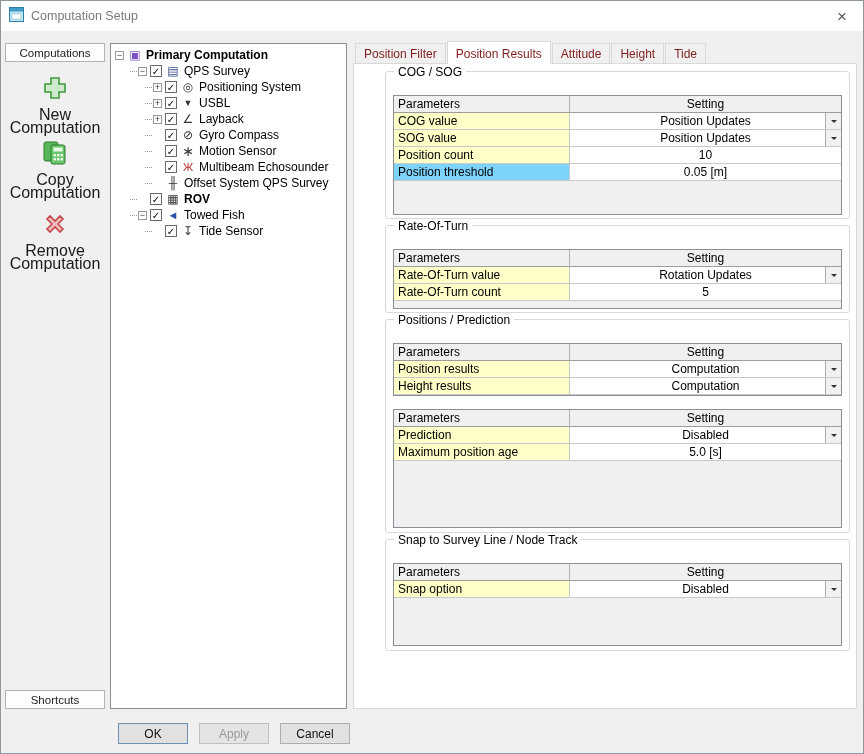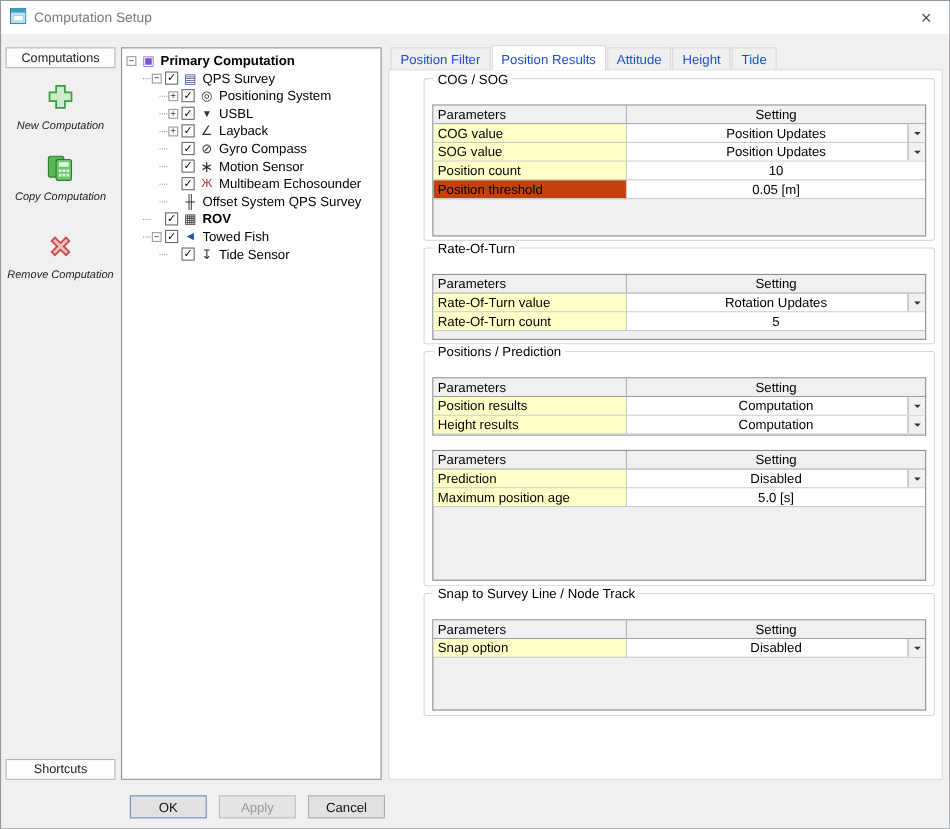--- a/index.html
+++ b/index.html
@@ -18,41 +18,41 @@
   .body { position:absolute; top:30px; left:0; right:0; bottom:44px; }
 
   
   .left-col { position:absolute; left:4px; top:12px; width:100px; bottom:0; }
   .flatbtn { display:block; width:100%; height:19px; border:1px solid #b3b3b3; background:#fdfdfd;
              font-family:"Liberation Sans",sans-serif; font-size:11.5px; color:#222; text-align:center; }
   .shortcuts { position:absolute; bottom:0; left:0; }
   .action { position:absolute; left:0; width:100%; display:flex; flex-direction:column;
             align-items:center; gap:4px; cursor:default; }
   .a0 { top:32px; } .a1 { top:97px; } .a2 { top:168px; }
-  .action-label { text-align:center; font-size:10px; line-height:13px; color:#1a1a1a;font-style:italic; }
+  .action-label { text-align:center; font-size:16px; line-height:13px; color:#1a1a1a; }
 
   
   .tree-panel { position:absolute; left:109px; top:12px; width:237px; bottom:0; background:#fff;
                 border:1px solid #868e96; overflow:hidden; padding-top:3px; }
   .tree-row { height:16px; display:flex; align-items:center; white-space:nowrap; }
   .twig { width:7px; border-top:1px dotted #9a9a9a; margin-right:1px; flex:none; }
   .expander { width:9px; height:9px; border:1px solid #9a9a9a; background:#fff; flex:none;
               font-size:9px; line-height:7px; text-align:center; color:#333; margin-right:3px; }
   .expander-spacer { width:12px; flex:none; }
   .cb { width:12px; height:12px; border:1px solid #6a6a6a; background:#fff; flex:none;
         font-size:10px; line-height:11px; text-align:center; color:#000; margin-right:3px; }
   .tree-ico { width:16px; flex:none; text-align:center; font-size:12px; line-height:12px; }
   .tree-label { padding:0 3px; }
   .tree-label.b { font-weight:bold; }
 
   
   .right-panel { position:absolute; left:352px; right:6px; top:12px; bottom:0; }
   .tabs { display:flex; height:20px; padding-left:2px; position:relative; z-index:2; }
   .tab { border:1px solid #d9d9d9; border-bottom:none; background:#f0f0f0; padding:3px 8px 0 8px;
-         margin-right:1px; font-size:12px; color:#1d4ed8; cursor:default; }
+         margin-right:1px; font-size:12px; color:#7f1d1d; cursor:default; }
   .tab.active { background:#fff; margin-top:-2px; padding-top:5px; margin-bottom:-1px; }
   .tab-content { position:absolute; top:20px; left:0; right:0; bottom:0; background:#fff;
                  border:1px solid #d9d9d9; padding-top:7px; overflow:hidden;padding-left:25px; }
 
   
   .group { position:relative; border:1px solid #d5d9dc; border-radius:3px; margin:0 6px 6px 6px;
            padding-top:23px; }
   .g0 { height:148px; } .g1 { height:88px; } .g2 { height:214px; } .g3 { height:112px; }
   .group-title { position:absolute; top:-2px; left:8px; background:#fff; padding:0 4px;
                  font-size:12px; color:#000; line-height:14px; transform:translateY(-45%); top:6px; }
@@ -258,21 +258,21 @@
                 <div class="gcell p param" style="background:#ffffc8">SOG value</div>
                 <div class="gcell s val">Position Updates<span class="dd">
                     <i></i>
                   </span></div>
               </div>
               <div class="grow">
                 <div class="gcell p param" style="background:#ffffc8">Position count</div>
                 <div class="gcell s val">10</div>
               </div>
               <div class="grow">
-                <div class="gcell p param" style="background:#c2410c">Position threshold</div>
+                <div class="gcell p param" style="background:#7dd3fc">Position threshold</div>
                 <div class="gcell s val">0.05 [m]</div>
               </div>
             </div>
           </div>
           <div class="group g1">
             <span class="group-title">Rate-Of-Turn</span>
             <div class="grid grid1-0">
               <div class="grow ghead">
                 <div class="gcell p">Parameters</div>
                 <div class="gcell s">Setting</div>

